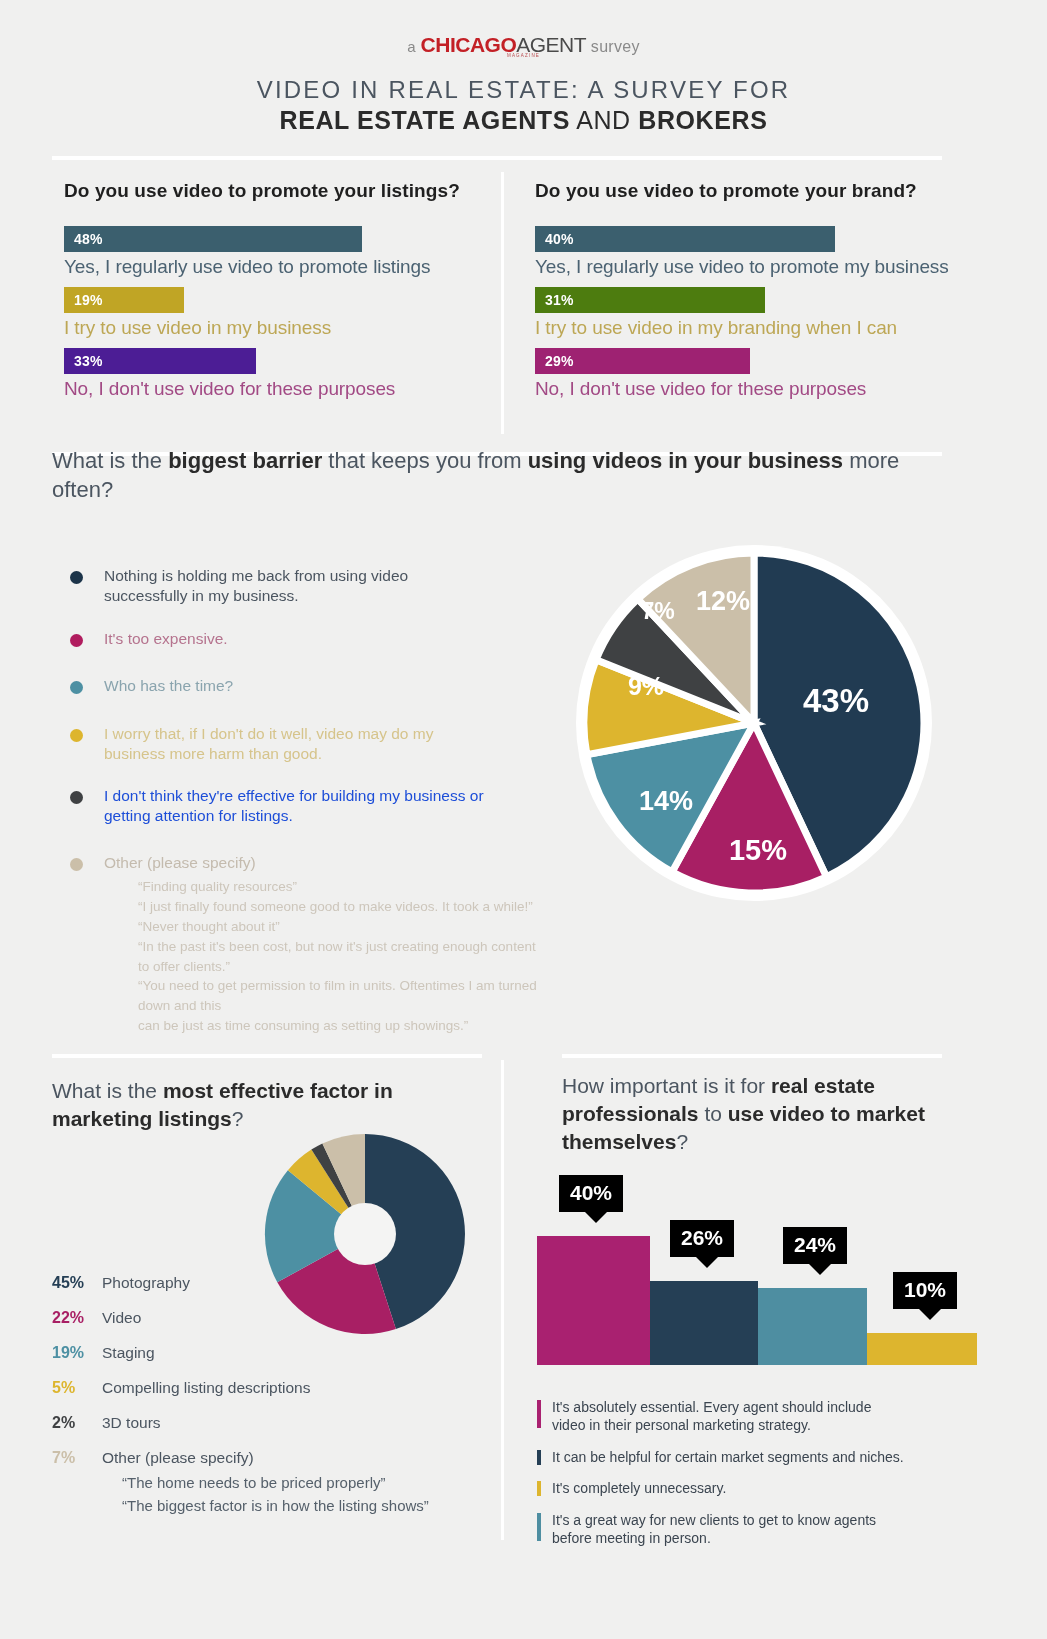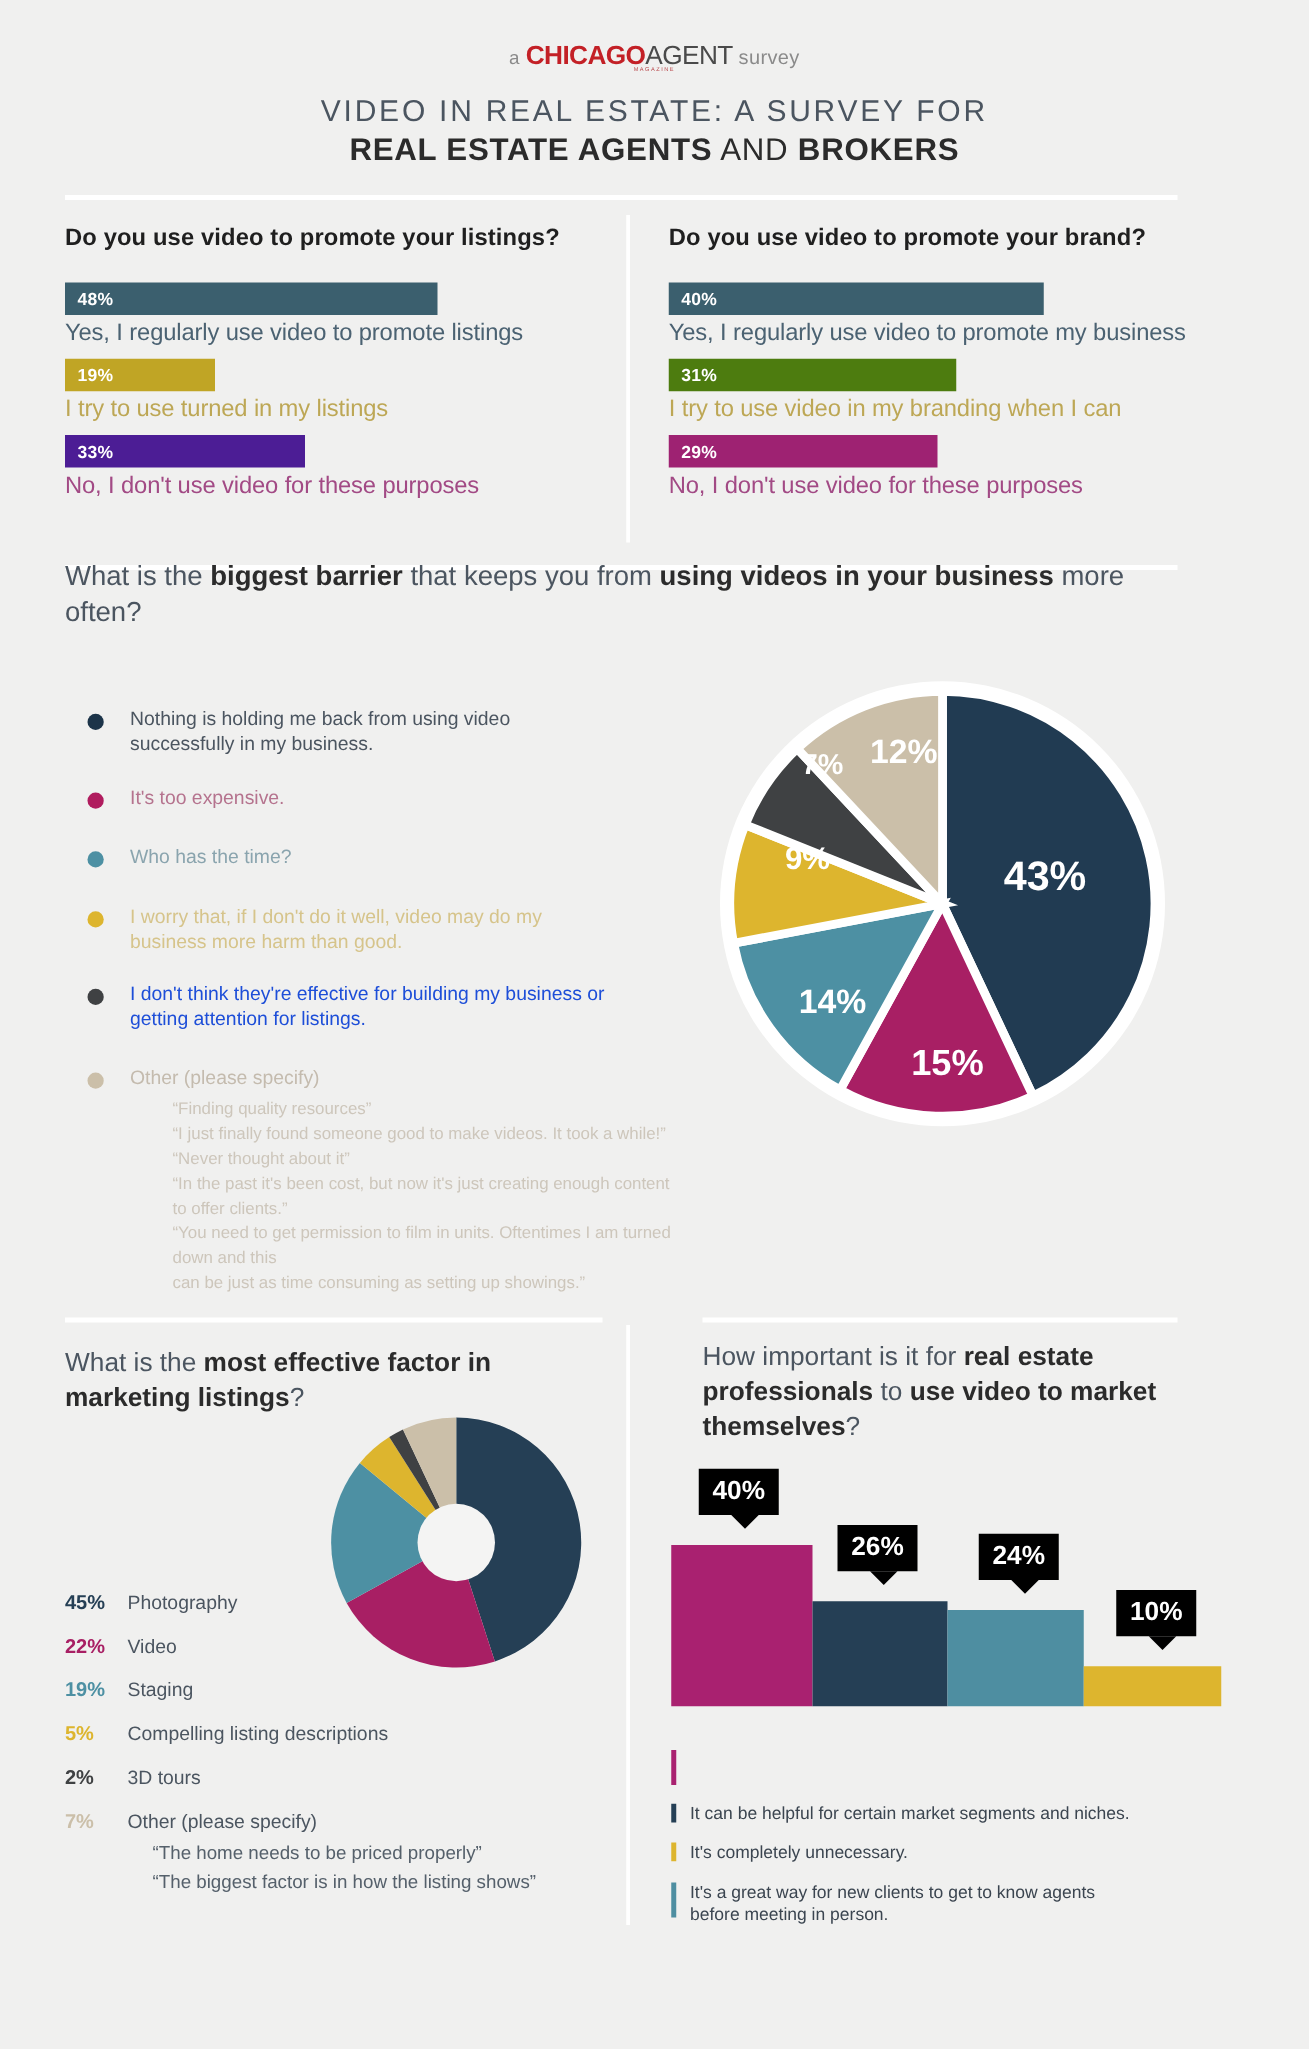--- a/index.html
+++ b/index.html
@@ -85,35 +85,35 @@
     </div>
   </div>
 
   <div class="hr" style="top:156px;left:52px;width:890px;"></div>
   <div class="vr" style="top:172px;left:501px;height:262px;"></div>
   <div class="hr" style="top:452px;left:52px;width:890px;"></div>
   <div class="hr" style="top:1054px;left:52px;width:430px;"></div>
   <div class="hr" style="top:1054px;left:562px;width:380px;"></div>
   <div class="vr" style="top:1060px;left:501px;height:480px;"></div>
 
-  <div style="position:absolute;top:180px;left:52px;width:435px;">
+  <div style="position:absolute;top:180px;left:64px;width:435px;">
     <div class="q-head">Do you use video to promote your listings?</div>
 
     <div style="margin-top:24px;">
       <div class="bar-block">
         <div class="bar" style="width:298px;background:#3b5f6e;">
           <span>48%</span>
         </div>
         <div class="bar-label" style="color:#4b6272;">Yes, I regularly use video to promote listings</div>
       </div>
       <div class="bar-block">
         <div class="bar" style="width:120px;background:#c0a525;">
           <span>19%</span>
         </div>
-        <div class="bar-label" style="color:#bda755;">I try to use turned in my listings</div>
+        <div class="bar-label" style="color:#bda755;">I try to use video in my business</div>
       </div>
       <div class="bar-block">
         <div class="bar" style="width:192px;background:#4c1d95;">
           <span>33%</span>
         </div>
         <div class="bar-label" style="color:#a24a85;">No, I don't use video for these purposes</div>
       </div>
     </div>
   </div>
 
@@ -284,20 +284,21 @@
       <span>24%</span>
     </div>
     <div class="callout" style="left:356px;top:97px;">
       <span>10%</span>
     </div>
   </div>
 
   <div style="position:absolute;top:1398px;left:537px;width:420px;">
     <div class="blegend">
       <div class="bl-bar" style="height:28px;background:#a92170;"></div>
+      <div class="bl-txt" style="width:350px;">It's absolutely essential. Every agent should include video in their personal marketing strategy.</div>
     </div>
     <div class="blegend">
       <div class="bl-bar" style="height:15px;background:#253f55;"></div>
       <div class="bl-txt" style="width:380px;">It can be helpful for certain market segments and niches.</div>
     </div>
     <div class="blegend">
       <div class="bl-bar" style="height:15px;background:#ddb52e;"></div>
       <div class="bl-txt" style="width:330px;">It's completely unnecessary.</div>
     </div>
     <div class="blegend">

